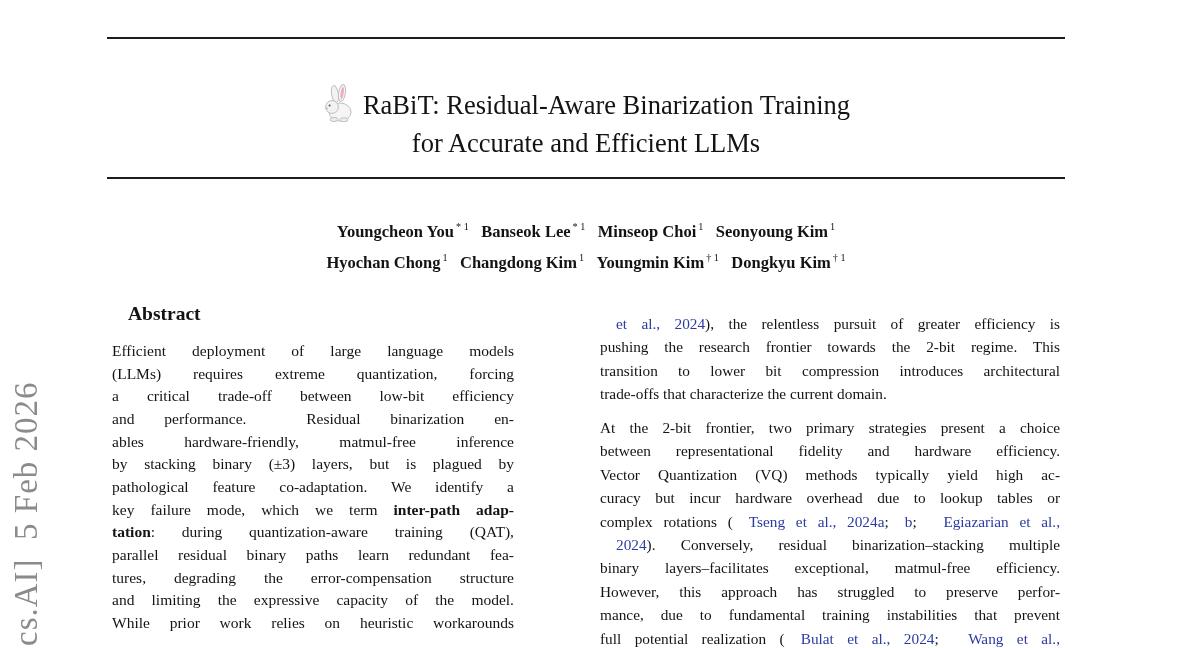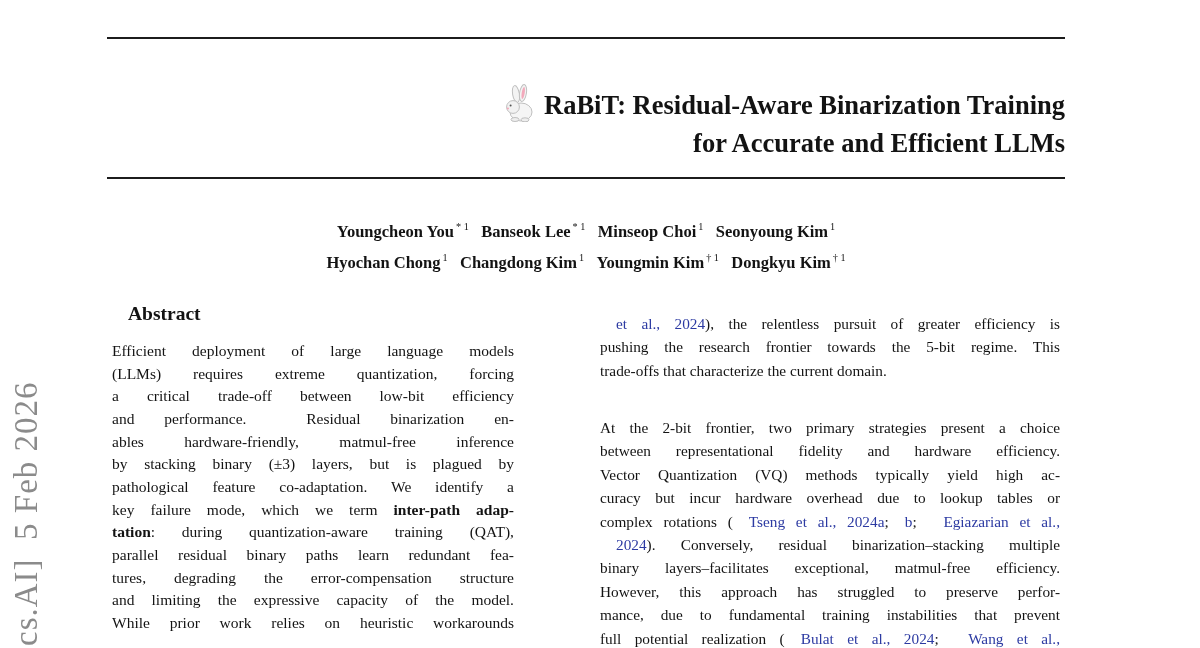--- a/index.html
+++ b/index.html
@@ -13,21 +13,21 @@
     font-family:"Liberation Serif","DejaVu Serif",serif;color:var(--text);
   }
   #page{position:relative;width:1200px;height:648px;background:#fff;}
 
   .rule{position:absolute;left:107px;width:958px;height:2px;background:#1c1c1c;}
   #rule-top{top:37px;}
   #rule-title{top:177px;}
 
   #title-block{
     position:absolute;left:107px;top:84px;width:958px;
-    text-align:right;font-weight:bold;font-size:26.5px;line-height:38px;
+    text-align:center;font-weight:normal;font-size:26.5px;line-height:38px;
   }
   #rabbit-svg{vertical-align:-8px;margin-right:9px;}
 
   #authors{
     position:absolute;left:107px;top:214px;width:958px;
     font-size:16.5px;font-weight:bold;line-height:26px;
   }
   #authors .tline{text-align:center;text-align-last:center;}
 
   #abstract-heading{
@@ -109,21 +109,22 @@
       <div class="tline"><span>key failure mode, which we term </span><span class="bold">inter-path adap-</span></div>
       <div class="tline"><span class="bold">tation</span><span>: during quantization-aware training (QAT),</span></div>
       <div class="tline"><span>parallel residual binary paths learn redundant fea-</span></div>
       <div class="tline"><span>tures, degrading the error-compensation structure</span></div>
       <div class="tline"><span>and limiting the expressive capacity of the model.</span></div>
       <div class="tline"><span>While prior work relies on heuristic workarounds</span></div>
     </div>
 
   <div id="right-para1">
       <div class="tline"><span class="cite">et al., 2024</span><span>), the relentless pursuit of greater efficiency is</span></div>
-      <div class="tline"><span>pushing the research frontier towards the 5-bit regime. This</span></div>
+      <div class="tline"><span>pushing the research frontier towards the 2-bit regime. This</span></div>
+      <div class="tline"><span>transition to lower bit compression introduces architectural</span></div>
       <div class="tline nojust"><span>trade-offs that characterize the current domain.</span></div>
     </div>
   <div id="right-para2">
       <div class="tline"><span>At the 2-bit frontier, two primary strategies present a choice</span></div>
       <div class="tline"><span>between representational fidelity and hardware efficiency.</span></div>
       <div class="tline"><span>Vector Quantization (VQ) methods typically yield high ac-</span></div>
       <div class="tline"><span>curacy but incur hardware overhead due to lookup tables or</span></div>
       <div class="tline"><span>complex rotations (</span><span class="cite">Tseng et al., 2024a</span><span>;</span><span class="cite">b</span><span>; </span><span class="cite">Egiazarian et al.,</span></div>
       <div class="tline"><span class="cite">2024</span><span>). Conversely, residual binarization–stacking multiple</span></div>
       <div class="tline"><span>binary layers–facilitates exceptional, matmul-free efficiency.</span></div>

